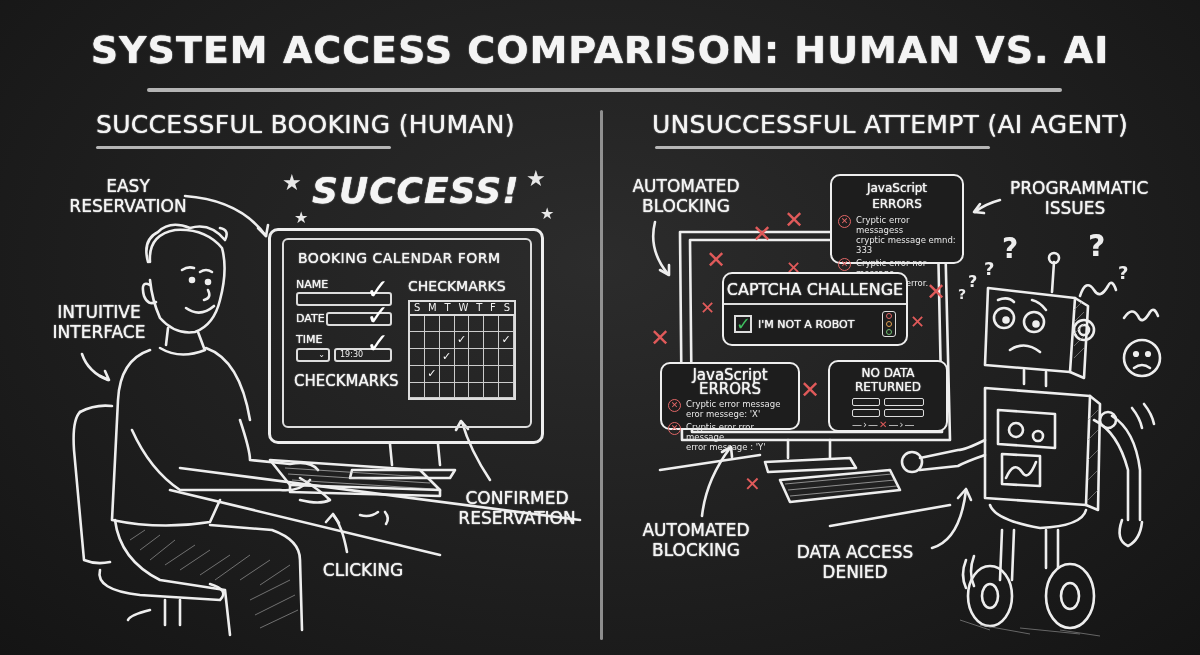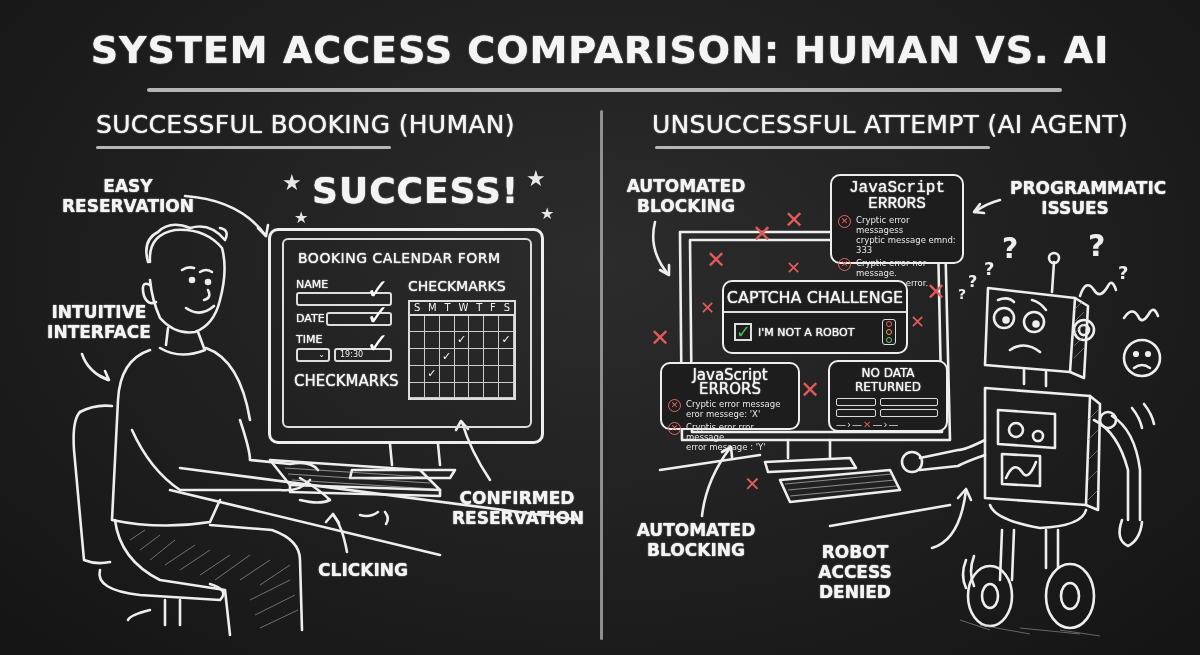--- a/index.html
+++ b/index.html
@@ -16,42 +16,42 @@
     left: 0; width: 1200px; top: 28px; text-align: center;
     font-size: 38px; letter-spacing: 1px; font-weight: bold;
     font-family: "DejaVu Sans", sans-serif;
   }
   .title-underline { left: 147px; top: 88px; width: 915px; height: 4px; background: #cfcfcf; border-radius: 3px; opacity: .85; }
   .divider { left: 600px; top: 110px; width: 3px; height: 530px; background: #bdbdbd; opacity: .7; border-radius: 2px; }
   .section-title { font-size: 25px; top: 110px; letter-spacing: .3px; }
   .sec-left { left: 96px; }
   .sec-right { left: 652px; }
   .sec-ul { height: 3px; background: #d0d0d0; border-radius: 2px; opacity: .85; }
-  .label { font-size: 17px; line-height: 20px; text-align: center; font-weight: bold; }
+  .label { font-size: 17px; line-height: 20px; text-align: center; font-weight: normal; }
   .svgwrap { position: absolute; left: 0; top: 0; }
   
   .monitor-l { left: 268px; top: 228px; width: 276px; height: 216px; border: 3px solid #eee; border-radius: 10px; }
   .screen-l { left: 282px; top: 238px; width: 250px; height: 190px; border: 2px solid #ddd; border-radius: 6px; }
   .form-title { left: 298px; top: 250px; font-size: 14px; letter-spacing: .5px; }
   .flabel { font-size: 11px; }
   .field { border: 2px solid #ddd; border-radius: 3px; height: 14px; }
   .check { font-size: 28px; line-height: 28px; color: #fff; font-weight: bold; }
   .cal { left: 408px; top: 300px; width: 108px; height: 100px; border: 2px solid #ddd; }
   .cal-head { display: flex; justify-content: space-around; font-size: 10px; height: 14px; border-bottom: 2px solid #ddd; }
   .cal-grid { display: grid; grid-template-columns: repeat(7, 1fr); grid-template-rows: repeat(5, 1fr); height: 82px; }
   .cal-cell { border-right: 1.5px solid #ccc; border-bottom: 1.5px solid #ccc; font-size: 11px; text-align: center; line-height: 16px; color: #fff; }
-  .success { left: 312px; top: 170px; font-size: 36px; font-weight: bold; letter-spacing: 1px; }
+  .success { left: 312px; top: 170px; font-size: 36px; font-weight: bold; letter-spacing: 1px; font-style: italic; }
   .star { font-size: 22px; color: #e8e8e8; }
   
   .bubble { border: 2.5px solid #eee; border-radius: 10px; background: #1d1d1d; }
   .bubble-title { text-align: center; font-size: 16px; line-height: 18px; }
   .err-row { display: flex; align-items: flex-start; gap: 5px; font-size: 8.5px; line-height: 10px; color: #e8e8e8; margin-top: 3px; }
   .err-icon { width: 13px; height: 13px; border-radius: 50%; border: 1.5px solid #e06666; color: #e06666; font-size: 9px; line-height: 10px; text-align: center; flex: none; }
   .redx { color: #e05a5a; font-weight: bold; font-size: 24px; line-height: 24px; }
-  .captcha { left: 722px; top: 280px; width: 186px; height: 74px; }
+  .captcha { left: 722px; top: 272px; width: 186px; height: 74px; }
   .captcha-title { font-size: 16px; padding: 6px 0 4px 0; text-align: center; border-bottom: 2px solid #ddd; }
   .captcha-box { width: 18px; height: 18px; border: 2px solid #ddd; display: inline-block; vertical-align: middle; color: #3fbf5f; font-size: 18px; line-height: 14px; font-weight: bold; text-align: center; }
   .nodata { left: 828px; top: 360px; width: 120px; height: 72px; }
   .line-box { height: 8px; border: 1.5px solid #ddd; border-radius: 2px; display: inline-block; }
   .q { font-weight: bold; color: #ededed; }
 </style>
 </head>
 <body>
 
 <div class="abs title chalk">SYSTEM ACCESS COMPARISON: HUMAN VS. AI</div>
@@ -223,21 +223,21 @@
 </div>
 <div class="abs label chalk" style="left:1010px;top:178px;width:130px;">
   <div>PROGRAMMATIC</div>
   <div>ISSUES</div>
 </div>
 <div class="abs label chalk" style="left:636px;top:520px;width:120px;">
   <div>AUTOMATED</div>
   <div>BLOCKING</div>
 </div>
 <div class="abs label chalk" style="left:790px;top:542px;width:130px;">
-  <div>ROBOT ACCESS</div>
+  <div>DATA ACCESS</div>
   <div>DENIED</div>
 </div>
 
 <svg class="svgwrap" width="1200" height="655">
   <g fill="none" stroke="#eeeeee" stroke-width="2.6" stroke-linecap="round" stroke-linejoin="round">
 
     <path d="M655 222 Q648 250 668 274"></path>
     <path d="M660 270 l9 5 l0 -10"></path>
     <path d="M1000 200 Q985 204 975 212"></path>
     <path d="M980 204 l-6 8 l10 1"></path>
@@ -330,21 +330,21 @@
 <div class="abs redx" style="left:706px;top:248px;">✕</div>
 <div class="abs redx" style="left:786px;top:256px;font-size:18px;">✕</div>
 <div class="abs redx" style="left:700px;top:296px;font-size:18px;">✕</div>
 <div class="abs redx" style="left:650px;top:326px;">✕</div>
 <div class="abs redx" style="left:926px;top:280px;">✕</div>
 <div class="abs redx" style="left:910px;top:310px;font-size:18px;">✕</div>
 <div class="abs redx" style="left:800px;top:378px;">✕</div>
 <div class="abs redx" style="left:744px;top:472px;font-size:20px;">✕</div>
 
 <div class="abs bubble" style="left:830px;top:174px;width:134px;height:90px;padding:4px 6px;">
-  <div class="bubble-title chalk" style="font-size:16px;line-height:16px;font-family:Liberation Mono, monospace;">
+  <div class="bubble-title chalk" style="font-size:12px;line-height:16px;">
     <div>JavaScript</div>
     <div>ERRORS</div>
   </div>
   <div class="err-row">
     <span class="err-icon">✕</span>
     <div>
       <div>Cryptic error messagess</div>
       <div>cryptic message emnd: 333</div>
     </div>
   </div>
@@ -381,21 +381,21 @@
   </div>
   <div class="err-row">
     <span class="err-icon">✕</span>
     <div>
       <div>Cryptis eror rror message.</div>
       <div>error message : 'Y'</div>
     </div>
   </div>
 </div>
 
-<div class="abs bubble nodata" style="padding:4px 6px;">
+<div class="abs bubble nodata" style="padding:4px 22px;">
   <div class="chalk" style="font-size:12px;text-align:center;">NO DATA RETURNED</div>
   <div style="display:flex;gap:4px;margin-top:4px;">
     <span class="line-box" style="width:40px;"></span>
       <span class="line-box" style="width:58px;"></span>
   </div>
   <div style="display:flex;gap:4px;margin-top:3px;">
     <span class="line-box" style="width:40px;"></span>
       <span class="line-box" style="width:58px;"></span>
   </div>
   <div style="font-size:10px;color:#ddd;margin-top:2px;letter-spacing:1px;">—›—<span style="color:#e05a5a;font-weight:bold;">✕</span>—›—</div>

